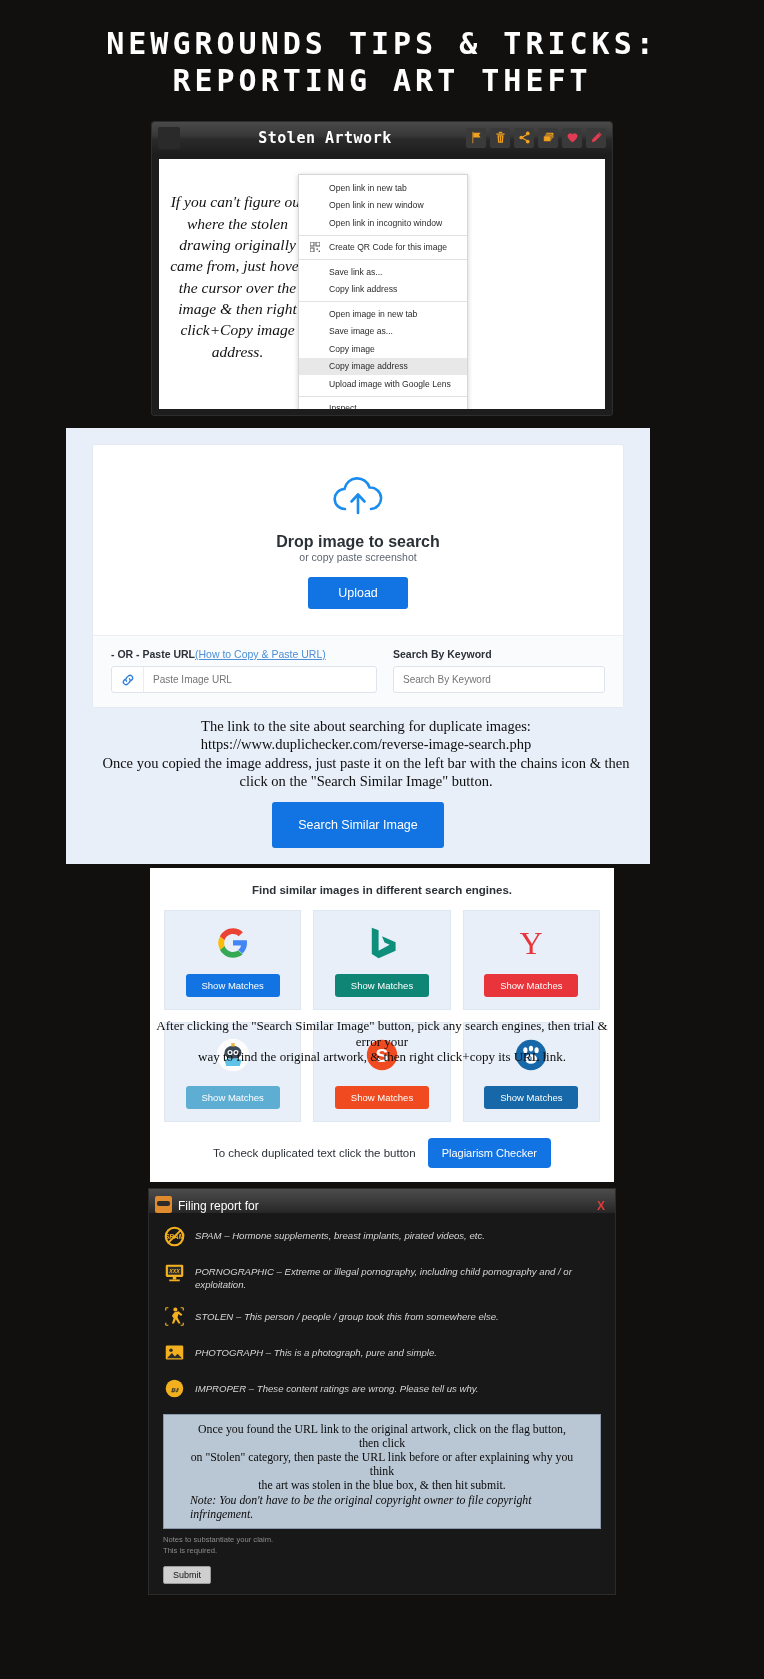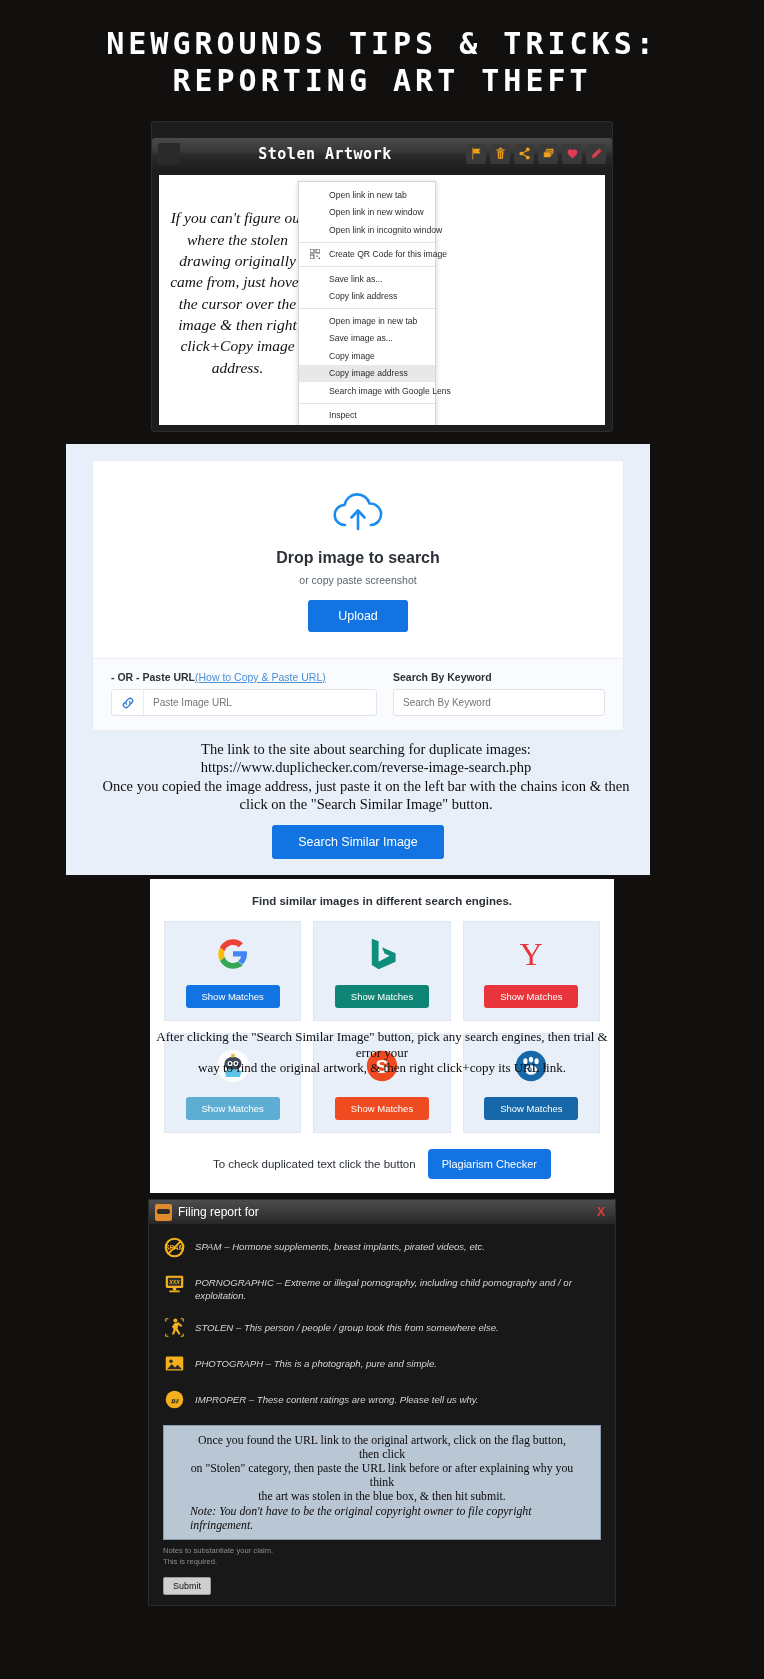--- a/index.html
+++ b/index.html
@@ -28,21 +28,21 @@
   }
 
   
   .panel1 { padding: 4px 0 12px 0; background: #120f0f; }
   .ng-window {
     width: 462px;
     margin: 0 auto;
     background: #1d1d1d;
     border: 1px solid #2d2d2d;
     border-radius: 3px;
-    padding: 16px 0 6px 0;
+    padding: 0 0 6px 0;
   }
   .ng-header {
     height: 31px;
     display: flex;
     align-items: center;
     background: linear-gradient(to bottom, #4a4a4a 0%, #373737 45%, #2a2a2a 55%, #1f1f1f 100%);
     border-radius: 3px 3px 0 0;
     padding: 0 6px;
   }
   .ng-thumb {
@@ -83,22 +83,22 @@
     text-align: center;
     font-family: "Liberation Serif", serif;
     font-style: italic;
     font-size: 15.5px;
     line-height: 1.38;
     color: #111;
   }
   
   .ctx-menu {
     position: absolute;
-    left: 139px; top: 6px;
-    width: 138px;
+    left: 139px; top: 15px;
+    width: 170px;
     background: #fff;
     border: 1px solid #d6d6d6;
     box-shadow: 0 1px 5px rgba(0,0,0,.18);
     padding: 4px 0;
     font-size: 8.6px;
     color: #2b2b2b;
   }
   .ctx-item {
     padding: 3.4px 10px 3.4px 30px;
     white-space: nowrap;
@@ -132,21 +132,20 @@
   }
   .dc-drop-title {
     font-size: 16px;
     font-weight: bold;
     color: #2c3138;
     margin-top: 12px;
   }
   .dc-drop-sub {
     font-size: 10.5px;
     color: #5c6470;
-    margin-top: 7px;
   }
   .btn-upload {
     display: inline-block;
     margin-top: 14px;
     background: #1273e2;
     color: #fff;
     font-size: 12.5px;
     padding: 9px 30px;
     border: none;
     border-radius: 3px;
@@ -203,21 +202,21 @@
     color: #0d0d0d;
     text-align: center;
     padding: 9px 4px 0 20px;
   }
   .btn-search-similar {
     display: block;
     margin: 12px auto 0 auto;
     background: #1273e2;
     color: #fff;
     font-size: 12.5px;
-    padding: 10px 26px;
+    padding: 16px 26px;
     border: none;
     border-radius: 3px;
     cursor: pointer;
   }
 
   
   .panel3 {
     background: #fff;
     width: 464px;
     margin: 0 auto;
@@ -289,21 +288,21 @@
   
   .panel4 {
     width: 468px;
     margin: 0 auto;
     background: #181818;
     border: 1px solid #2b2b2b;
   }
   .fr-header {
     height: 24px;
     display: flex;
-    align-items: center;
+    align-items: flex-end;
     background: linear-gradient(to bottom, #4c4c4c 0%, #3a3a3a 50%, #262626 100%);
     padding: 0 6px;
     gap: 6px;
   }
   .fr-avatar {
     width: 17px; height: 17px;
     background: #e08a2e;
     border-radius: 2px;
     flex: none;
     position: relative;
@@ -450,21 +449,21 @@
           <span>Create QR Code for this image</span>
         </div>
         <div class="ctx-sep"></div>
         <div class="ctx-item">Save link as...</div>
         <div class="ctx-item">Copy link address</div>
         <div class="ctx-sep"></div>
         <div class="ctx-item">Open image in new tab</div>
         <div class="ctx-item">Save image as...</div>
         <div class="ctx-item">Copy image</div>
         <div class="ctx-item highlight">Copy image address</div>
-        <div class="ctx-item">Search image with Google Lens</div>
+        <div class="ctx-item">Upload image with Google Lens</div>
         <div class="ctx-sep"></div>
         <div class="ctx-item">Inspect</div>
       </div>
     </div>
   </div>
 </div>
 
 <div class="panel2">
   <div class="dc-card">
     <div class="dc-drop">

